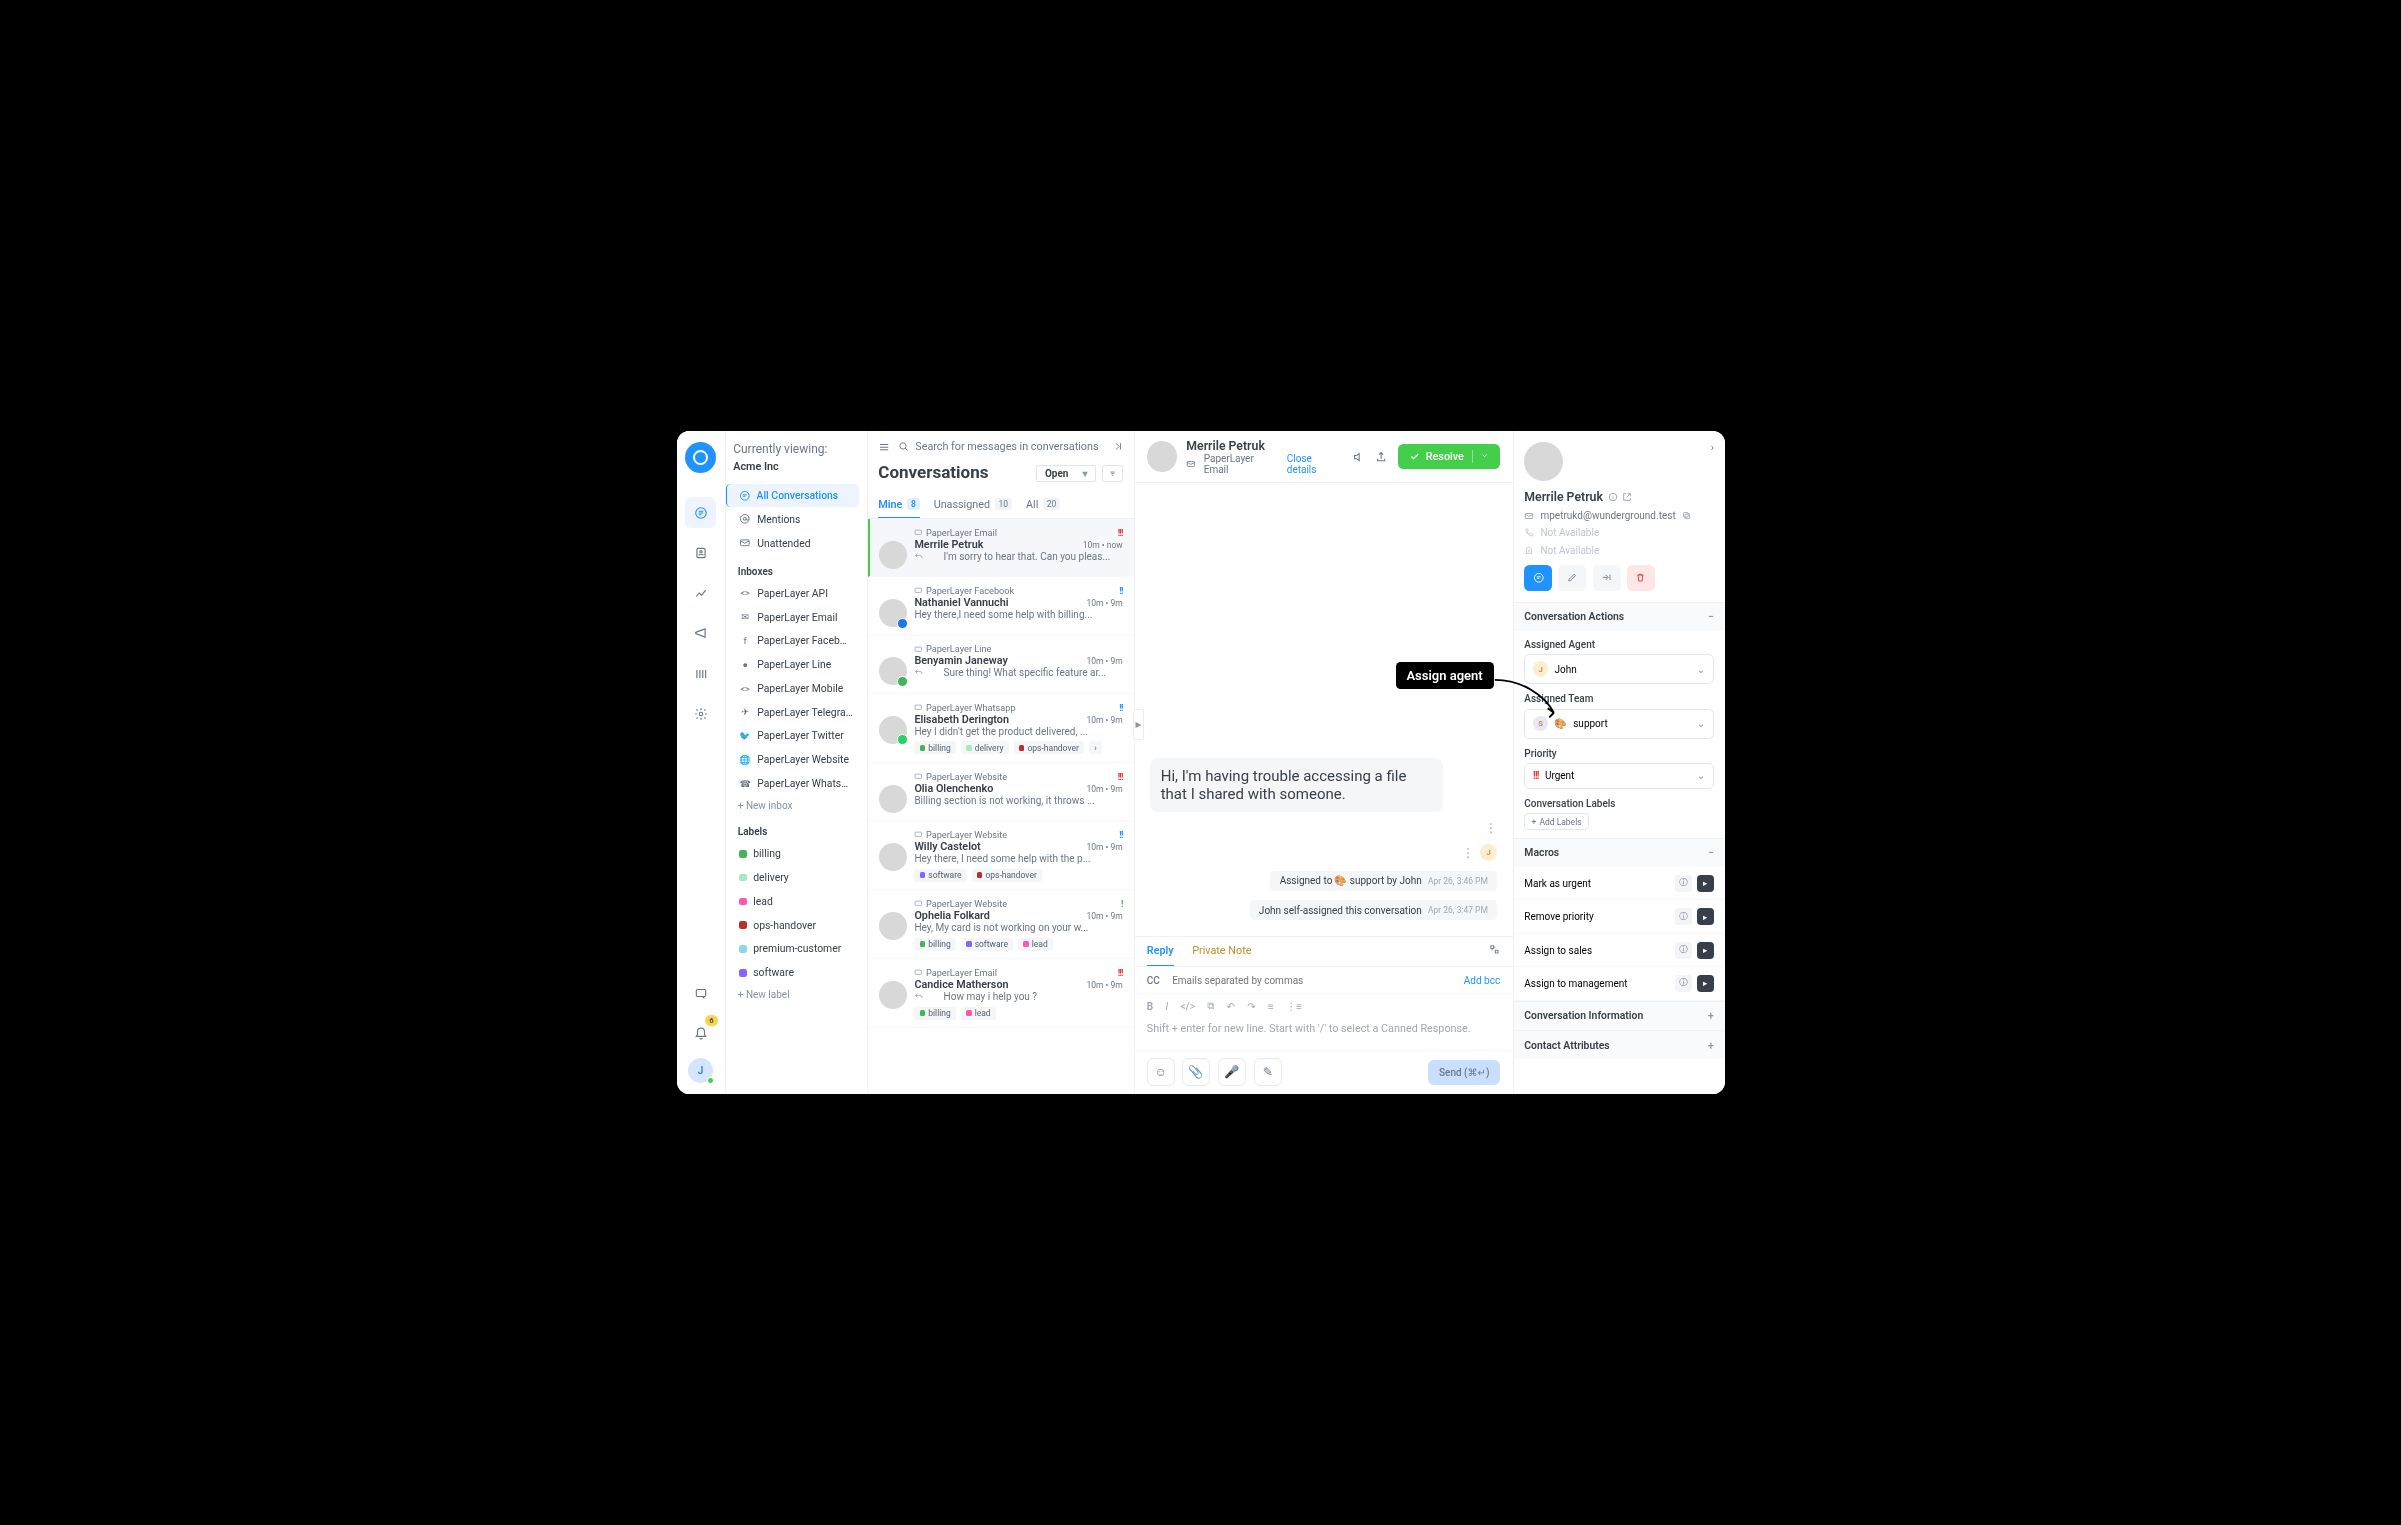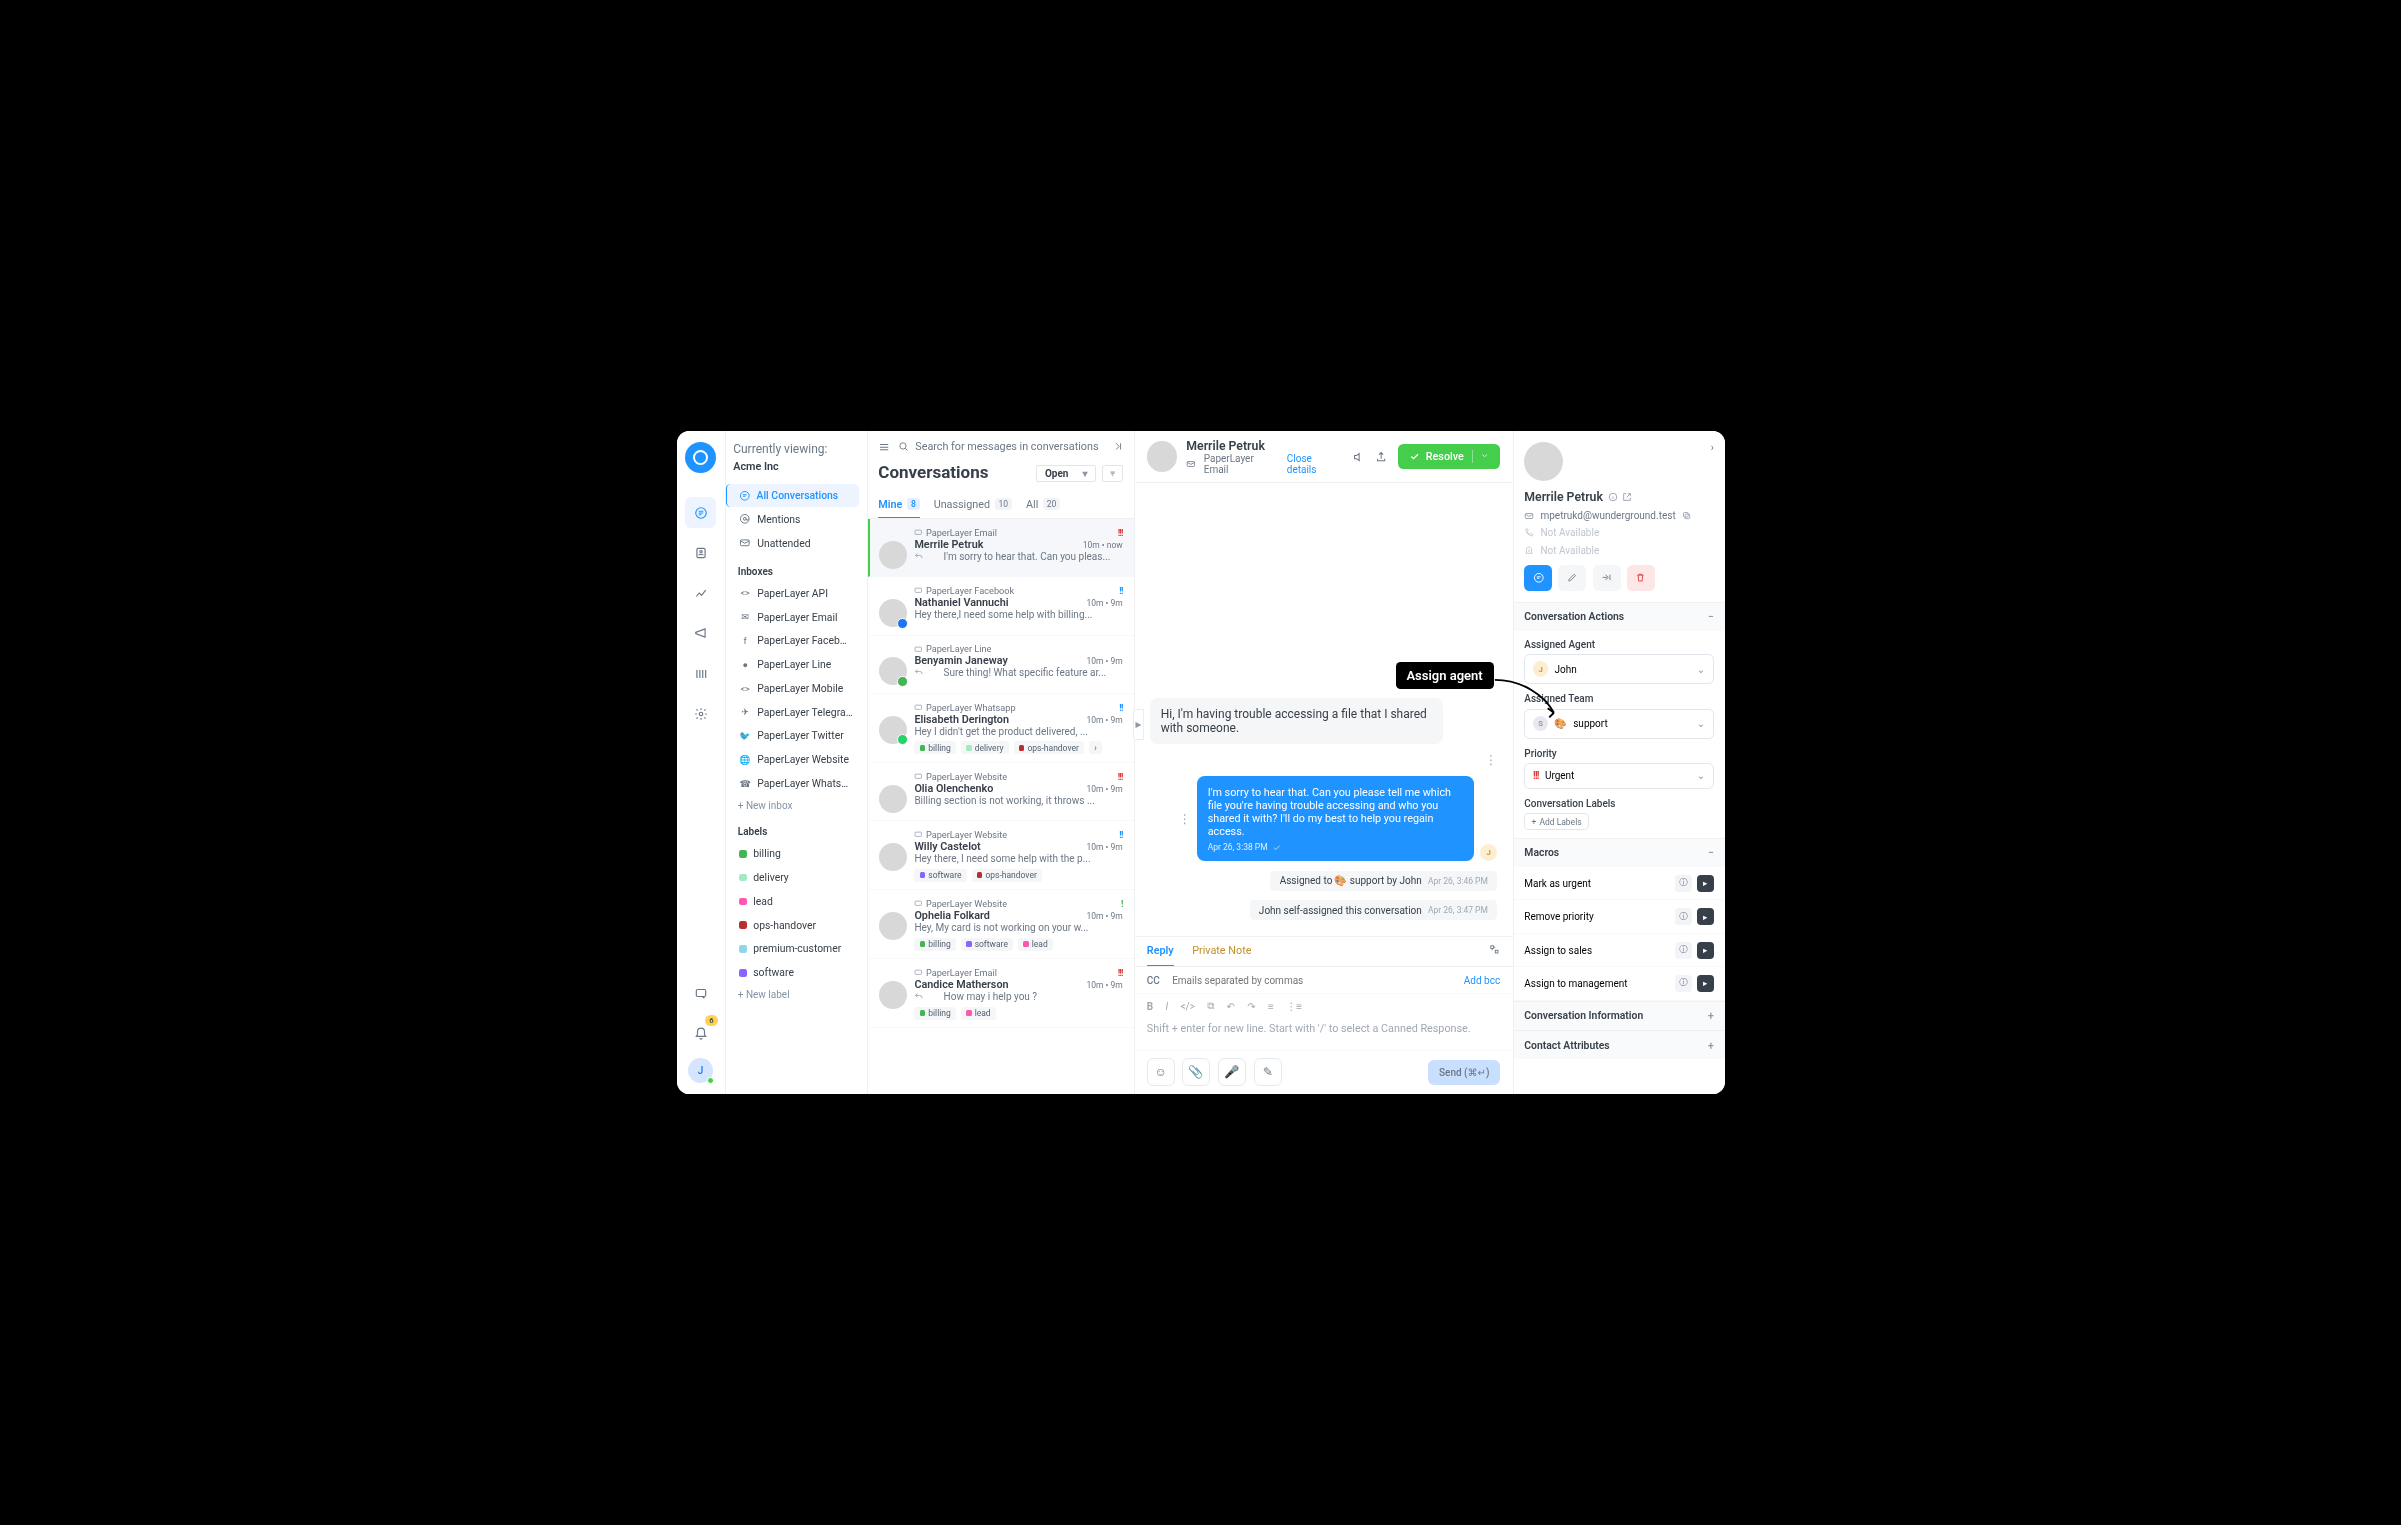--- a/index.html
+++ b/index.html
@@ -64,21 +64,21 @@
 .main { flex:1; display:flex; flex-direction:column; min-width:0;}
 .chat-header { padding:7.7px 12.3px; border-bottom:0.8px solid #f0f0f0; display:flex; align-items:center; gap:9.2px;}
 .hdr-avatar { width:31px; height:31px; border-radius:50%; background:#d8d8d8;}
 .hdr-name { font-weight:600; font-size:12.3px; color:#37404a;}
 .hdr-sub { font-size:10px; color:#6b7785; display:flex; gap:7.7px; align-items:center;}
 .hdr-sub a{ color:#1f93ff; text-decoration:none;}
 .hdr-actions { margin-left:auto; display:flex; align-items:center; gap:10.8px;}
 .resolve-btn { background:#44ce4b; color:#fff; border:none; border-radius:5.4px; padding:6.2px 10.8px; font-size:10.8px; font-weight:500; display:flex; align-items:center; gap:6.2px; cursor:pointer;}
 .resolve-split { border-left:0.8px solid rgba(255,255,255,.4); padding-left:7.7px; margin-left:1.5px;}
 .chat-body { flex:1; padding:15.4px; display:flex; flex-direction:column; justify-content:flex-end; gap:9.2px; position:relative;}
-.msg-in { max-width:293px; background:#f5f6f8; padding:9.2px 10.8px; border-radius:7.7px; font-size:12px; color:#37404a; align-self:flex-start;}
+.msg-in { max-width:293px; background:#f5f6f8; padding:9.2px 10.8px; border-radius:7.7px; font-size:15px; color:#37404a; align-self:flex-start;}
 .msg-out-wrap{ display:flex; gap:6.2px; align-self:flex-end; align-items:flex-end;}
 .msg-out { max-width:277px; background:#1f93ff; color:#fff; padding:9.2px 10.8px; border-radius:7.7px; font-size:10.8px;}
 .msg-out-time { font-size:8.5px; opacity:.85; margin-top:4.6px; display:flex; align-items:center; gap:4.6px;}
 .sys-pill { align-self:flex-end; background:#f5f6f8; padding:4.6px 9.2px; border-radius:4.6px; font-size:10px; color:#37404a; display:flex; gap:6.2px; align-items:center;}
 .sys-time { font-size:8.5px; color:#a0a8b5;}
 .reply-box { border-top:0.8px solid #f0f0f0; }
 .reply-tabs { display:flex; border-bottom:0.8px solid #f0f0f0; padding:0 12.3px; gap:18.5px; align-items:center;}
 .reply-tab { padding:7.7px 0; font-size:10.8px; cursor:pointer; color:#6b7785; border-bottom:1.5px solid transparent;}
 .reply-tab.active { color:#1f93ff; font-weight:600; border-bottom-color:#1f93ff;}
 .reply-tab.note { color:#c08f2a;}
@@ -543,29 +543,20 @@
         </button>
       </div>
     </div>
 
     <div class="chat-body">
       <div class="expand-handle">▶</div>
       <div class="msg-in">Hi, I'm having trouble accessing a file that I shared with someone.</div>
       <div style="align-self:flex-end;color:#a0a8b5;cursor:pointer;">⋮</div>
       <div class="msg-out-wrap">
         <div style="align-self:center;color:#a0a8b5;cursor:pointer;">⋮</div>
-        <div class="msg-out">
-          <span>I'm sorry to hear that. Can you please tell me which file you're having trouble accessing and who you shared it with? I'll do my best to help you regain access.</span>
-          <div class="msg-out-time">
-              <span>Apr 26, 3:38 PM</span>
-              <svg width="9.2" height="9.2" viewBox="0 0 24 24" fill="none" stroke="#fff" stroke-width="2">
-                <path d="M5 12l5 5L20 7"></path>
-              </svg>
-            </div>
-        </div>
         <div style="width:17px;height:17px;border-radius:50%;background:#fdeed2;color:#c08a2e;font-size:7.7px;display:flex;align-items:center;justify-content:center;font-weight:600;">J</div>
       </div>
       <div class="sys-pill">
           <span>Assigned to 🎨 support by John</span>
           <span class="sys-time">Apr 26, 3:46 PM</span>
         </div>
       <div class="sys-pill">
           <span>John self-assigned this conversation</span>
           <span class="sys-time">Apr 26, 3:47 PM</span>
         </div>

